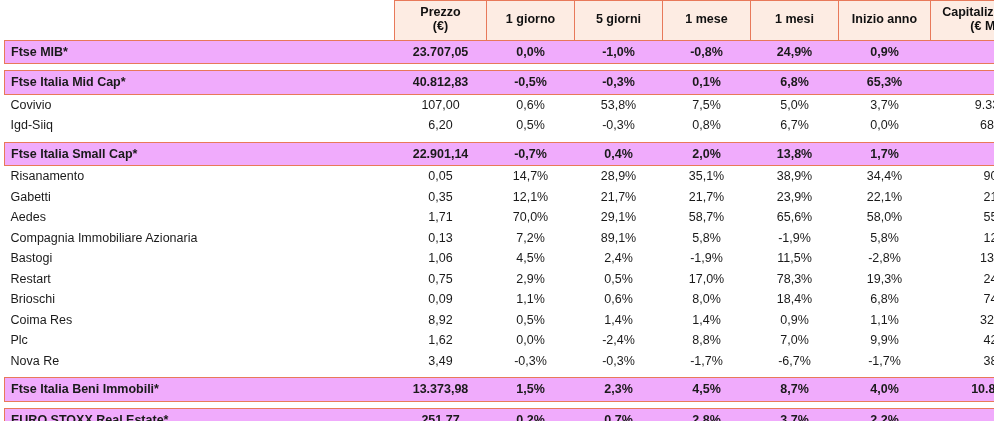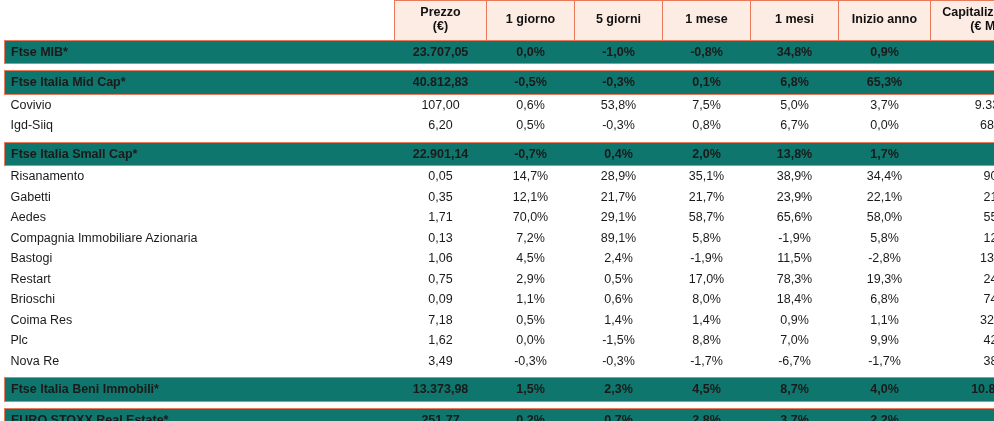--- a/index.html
+++ b/index.html
@@ -55,21 +55,21 @@
     padding: 2px 6px;
     font-size: 12.5px;
     line-height: 1.32;
     border: none;
     white-space: nowrap;
   }
   tbody td.name { text-align: left; }
   tbody td.num  { text-align: center; }
 
   tr.index-row td {
-    background: #0f766e;
+    background: #f0abfc;
     font-weight: bold;
     border-top: 1px solid #e8795a;
     border-bottom: 1px solid #e8795a;
     padding-top: 3px;
     padding-bottom: 3px;
   }
   tr.index-row td.first { border-left: 1px solid #e8795a; }
   tr.index-row td.last  { border-right: 1px solid #e8795a; }
 
   tr.spacer td {
@@ -115,21 +115,21 @@
         </th>
       </tr>
     </thead>
     <tbody id="table-body">
         <tr class="index-row">
           <td class="name first">Ftse MIB*</td>
           <td class="num">23.707,05</td>
           <td class="num">0,0%</td>
           <td class="num">-1,0%</td>
           <td class="num">-0,8%</td>
-          <td class="num">34,8%</td>
+          <td class="num">24,9%</td>
           <td class="num">0,9%</td>
           <td class="num last"></td>
         </tr>
         <tr class="spacer">
           <td colspan="8"></td>
         </tr>
         <tr class="index-row">
           <td class="name first">Ftse Italia Mid Cap*</td>
           <td class="num">40.812,83</td>
           <td class="num">-0,5%</td>
@@ -237,33 +237,33 @@
           <td class="num">0,09</td>
           <td class="num">1,1%</td>
           <td class="num">0,6%</td>
           <td class="num">8,0%</td>
           <td class="num">18,4%</td>
           <td class="num">6,8%</td>
           <td class="num">74</td>
         </tr>
         <tr class="stock-row">
           <td class="name">Coima Res</td>
-          <td class="num">7,18</td>
+          <td class="num">8,92</td>
           <td class="num">0,5%</td>
           <td class="num">1,4%</td>
           <td class="num">1,4%</td>
           <td class="num">0,9%</td>
           <td class="num">1,1%</td>
           <td class="num">322</td>
         </tr>
         <tr class="stock-row">
           <td class="name">Plc</td>
           <td class="num">1,62</td>
           <td class="num">0,0%</td>
-          <td class="num">-1,5%</td>
+          <td class="num">-2,4%</td>
           <td class="num">8,8%</td>
           <td class="num">7,0%</td>
           <td class="num">9,9%</td>
           <td class="num">42</td>
         </tr>
         <tr class="stock-row">
           <td class="name">Nova Re</td>
           <td class="num">3,49</td>
           <td class="num">-0,3%</td>
           <td class="num">-0,3%</td>

